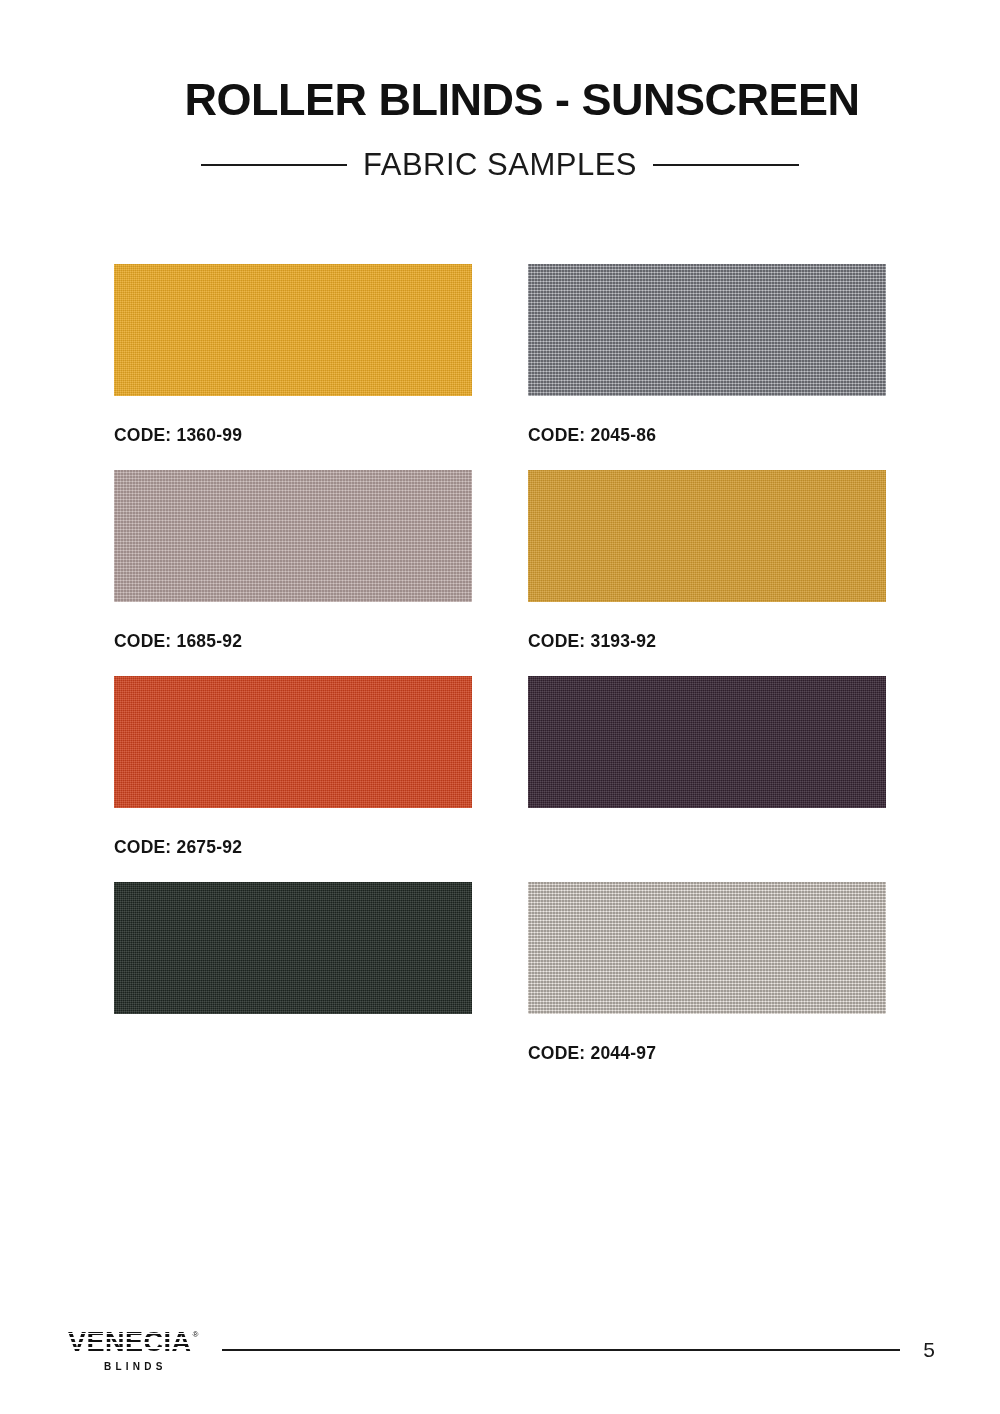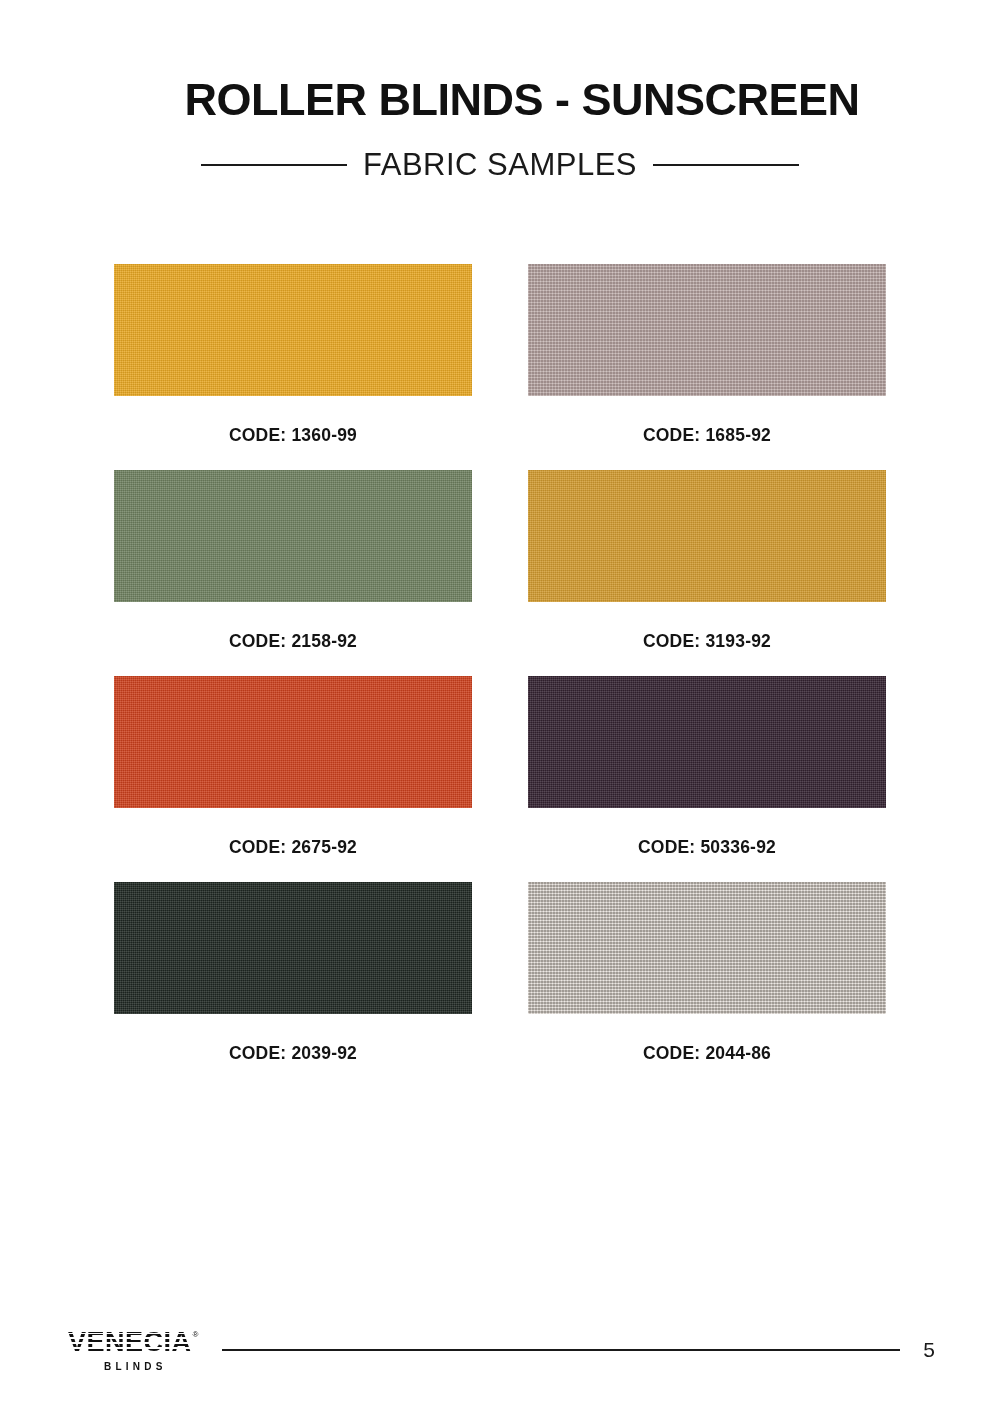--- a/index.html
+++ b/index.html
@@ -98,21 +98,21 @@
     background-image:
       repeating-linear-gradient(0deg,
         rgba(255,255,255,0.22) 0px, rgba(255,255,255,0.22) 1px,
         rgba(0,0,0,0.07) 1px, rgba(0,0,0,0.07) 3px),
       repeating-linear-gradient(90deg,
         rgba(255,255,255,0.20) 0px, rgba(255,255,255,0.20) 1px,
         rgba(0,0,0,0.06) 1px, rgba(0,0,0,0.06) 3px);
   }
   .swatch-code {
     margin-top: 29px;
-    text-align: center;
+    text-align: left;
     font-size: 17.5px;
     font-weight: 700;
     letter-spacing: 0.2px;
     color: #141414;
   }
 
   
   .page-footer {
     position: absolute;
     left: 0;
@@ -201,55 +201,53 @@
     </div>
   </header>
 
   <main class="swatch-grid">
 
     <div class="swatch-cell">
       <div class="swatch-chip" style="background-color: rgb(232, 167, 33);"></div>
       <div class="swatch-code">CODE: 1360-99</div>
     </div>
 
+    <div class="swatch-cell">
+      <div class="swatch-chip mesh-strong" style="background-color: rgb(138, 140, 148);"></div>
+      <div class="swatch-code">CODE: 2045-86</div>
+    </div>
 
     <div class="swatch-cell">
       <div class="swatch-chip mesh-soft" style="background-color: rgb(180, 160, 158);"></div>
       <div class="swatch-code">CODE: 1685-92</div>
     </div>
 
-    <div class="swatch-cell">
-      <div class="swatch-chip" style="background-color: rgb(109, 127, 94);"></div>
-      <div class="swatch-code">CODE: 2158-92</div>
-    </div>
 
     <div class="swatch-cell">
       <div class="swatch-chip" style="background-color: rgb(209, 154, 46);"></div>
       <div class="swatch-code">CODE: 3193-92</div>
     </div>
 
     <div class="swatch-cell">
       <div class="swatch-chip" style="background-color: rgb(204, 63, 28);"></div>
       <div class="swatch-code">CODE: 2675-92</div>
     </div>
 
 
     <div class="swatch-cell">
       <div class="swatch-chip" style="background-color: rgb(50, 32, 47);"></div>
-      <div class="swatch-code">CODE: 50336-92</div>
     </div>
 
     <div class="swatch-cell">
       <div class="swatch-chip" style="background-color: rgb(29, 38, 32);"></div>
-      <div class="swatch-code">CODE: 2039-92</div>
     </div>
 
     <div class="swatch-cell">
       <div class="swatch-chip mesh-strong" style="background-color: rgb(221, 213, 205);"></div>
-      <div class="swatch-code">CODE: 2044-86</div>
+      <div class="swatch-code">CODE: 2044-97</div>
     </div>
 
   </main>
 
   <footer class="page-footer">
     <div class="brand-logo">
       <div class="brand-wordmark-wrap">
         <span class="brand-wordmark">VENECIA</span>
         <span class="brand-tm">®</span>
       </div>

